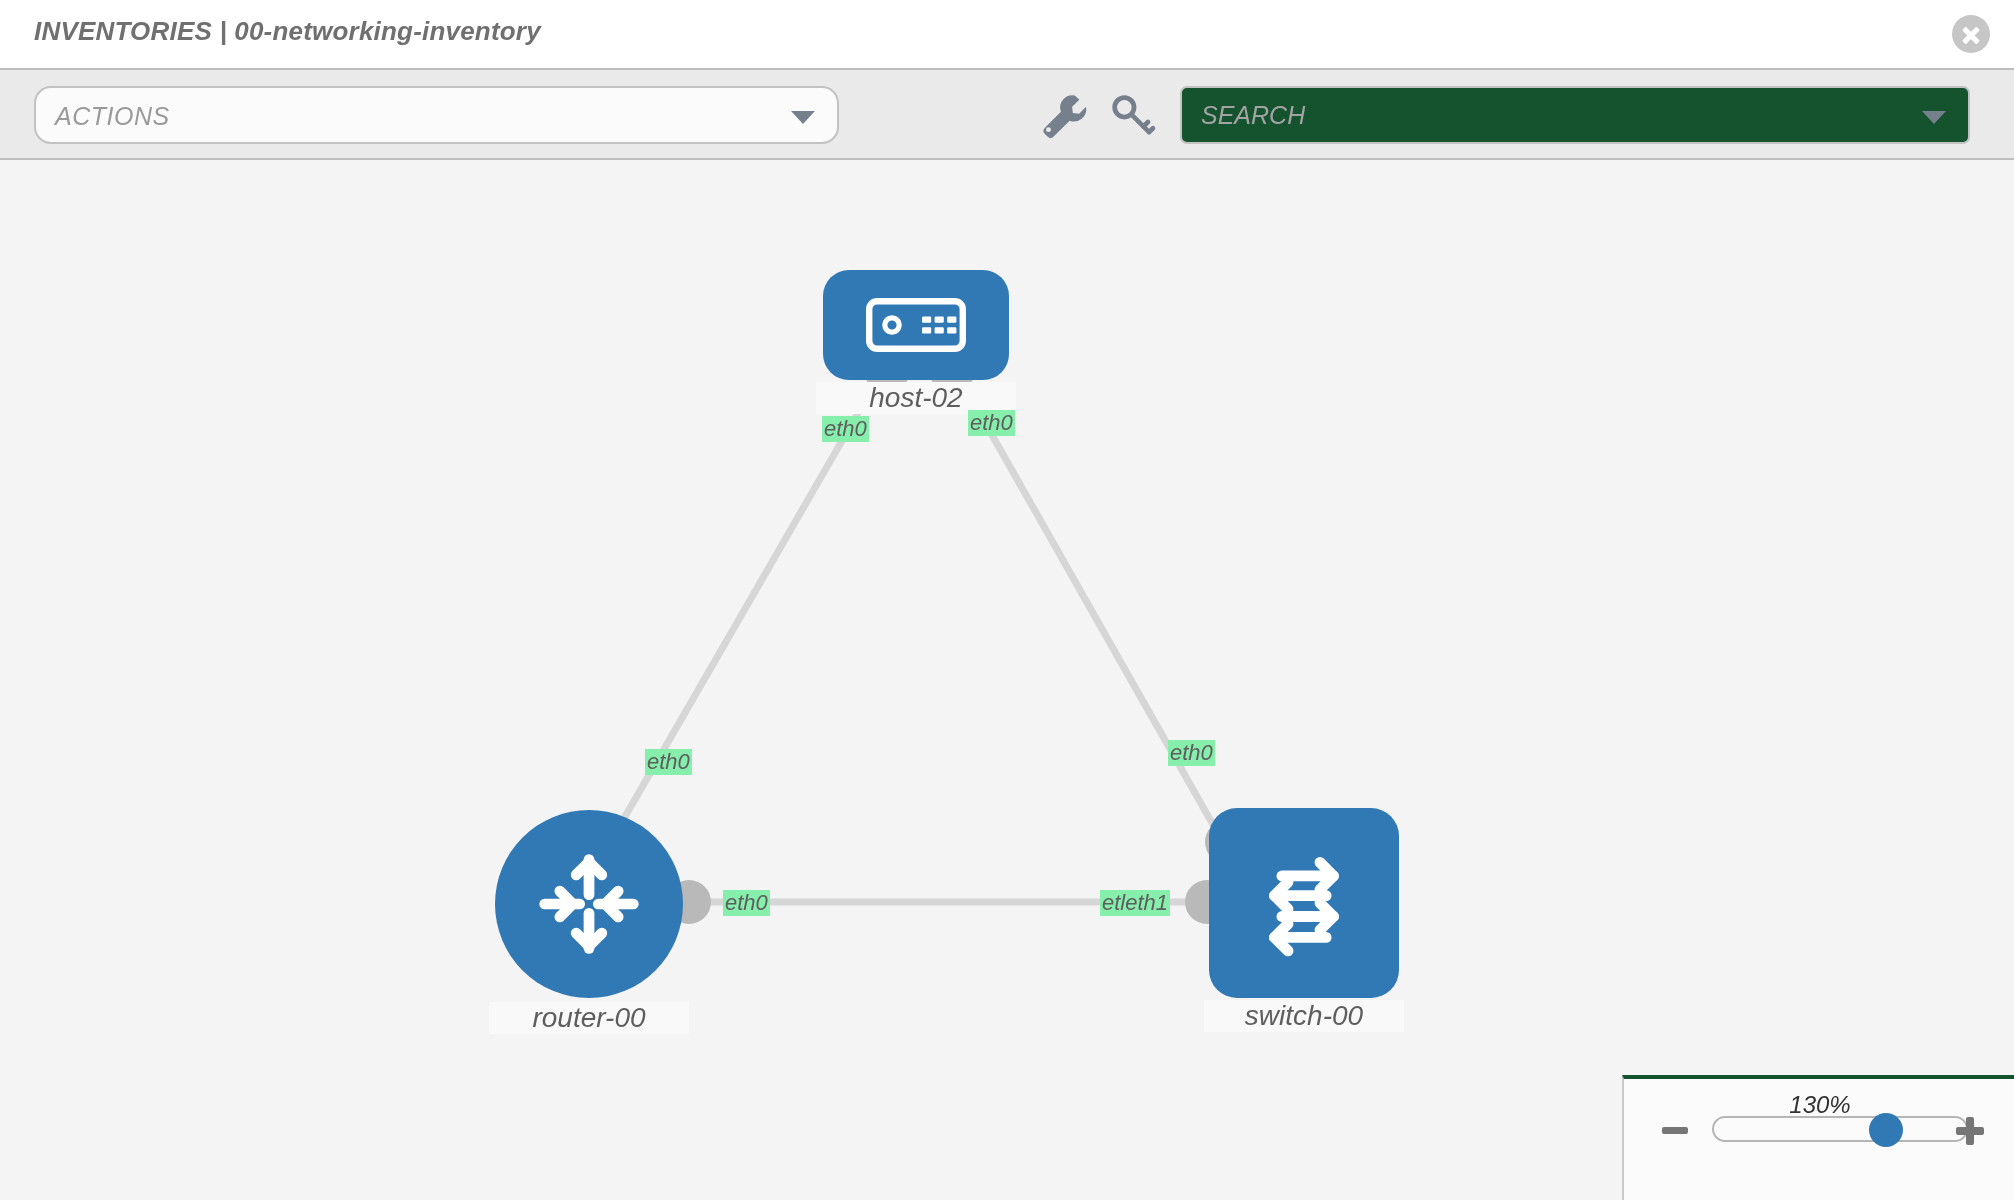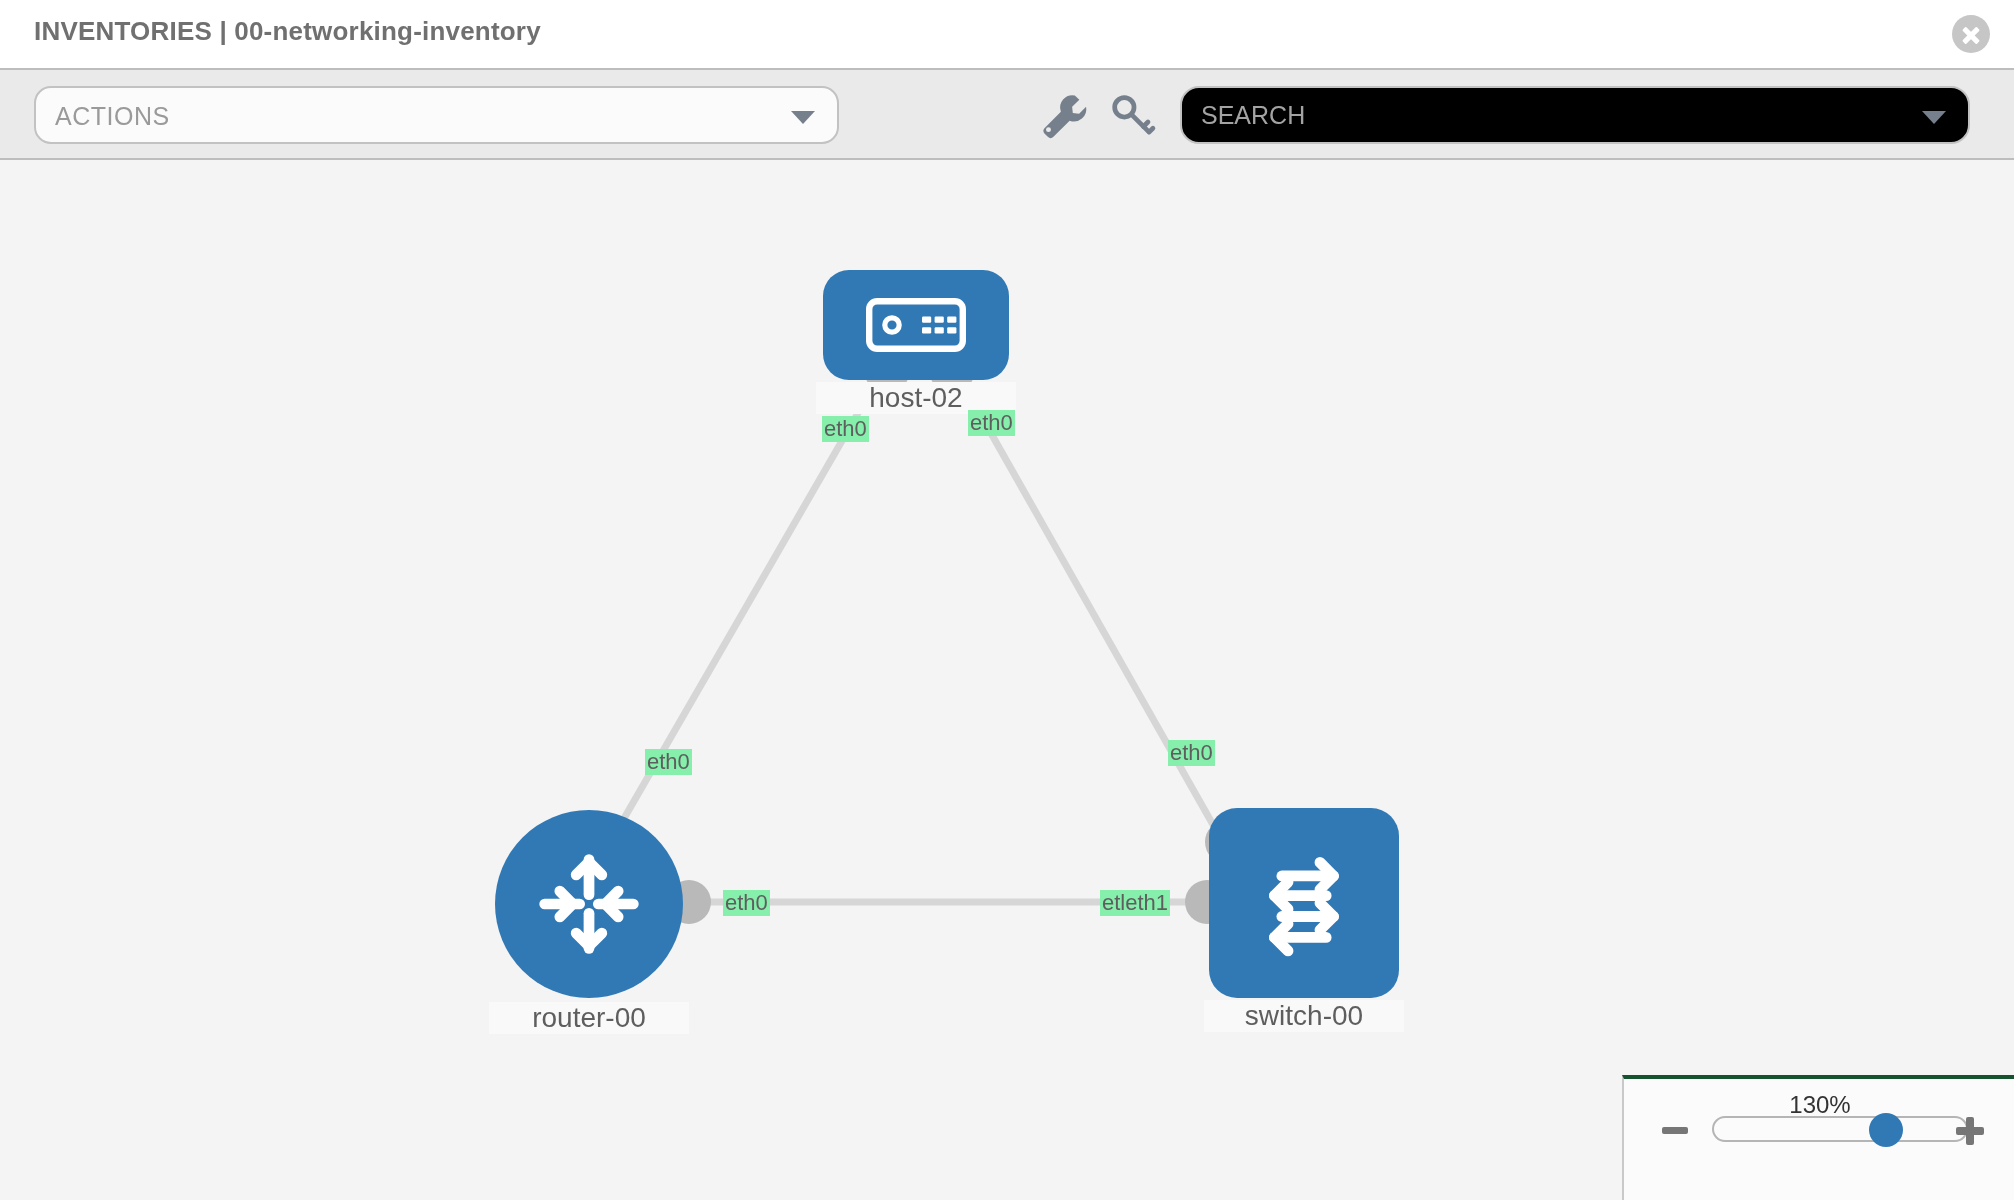--- a/index.html
+++ b/index.html
@@ -2,21 +2,21 @@
 <html><head>
 <meta charset="utf-8">
 <style>
   * { box-sizing: border-box; margin: 0; padding: 0; }
   html, body {
     width: 2014px; height: 1200px;
     font-family: "Liberation Sans", sans-serif;
     background: #ffffff;
     overflow: hidden;
   }
-  #app { position: relative; width: 1734px; height: 1200px; background: #ffffff; }
+  #app { position: relative; width: 1734px; height: 1200px; background: #ffffff; font-style: italic; }
 
   
   .header {
     position: absolute; top: 0; left: 0; width: 2014px; height: 68px;
     background: #ffffff;
   }
   .header-title {
     position: absolute; left: 34px; top: 16px;
     font-size: 26px; font-weight: bold; color: #707070;
     letter-spacing: 0.2px; white-space: nowrap;
@@ -61,22 +61,22 @@
   .icon-btn {
     position: absolute; top: 18px; width: 54px; height: 54px; cursor: pointer;
   }
   .icon-btn svg { display: block; }
   .wrench-btn { left: 1035px; }
   .key-btn    { left: 1105px; }
 
   .search-box {
     position: absolute; left: 1180px; top: 16px;
     width: 790px; height: 58px;
-    background: #000000;
-    border: 2px solid #c2c2c2; border-radius: 19px; text-align: right;
+    background: #14532d;
+    border: 2px solid #c2c2c2; border-radius: 7px; text-align: right;
   }
   .search-box .placeholder {
     position: absolute; left: 19px; top: 13px;
     font-size: 25px; color: #a3a3a3;
   }
   .search-box .caret { right: 22px; top: 23px; }
 
   
   .canvas {
     position: absolute; top: 160px; left: 0;

